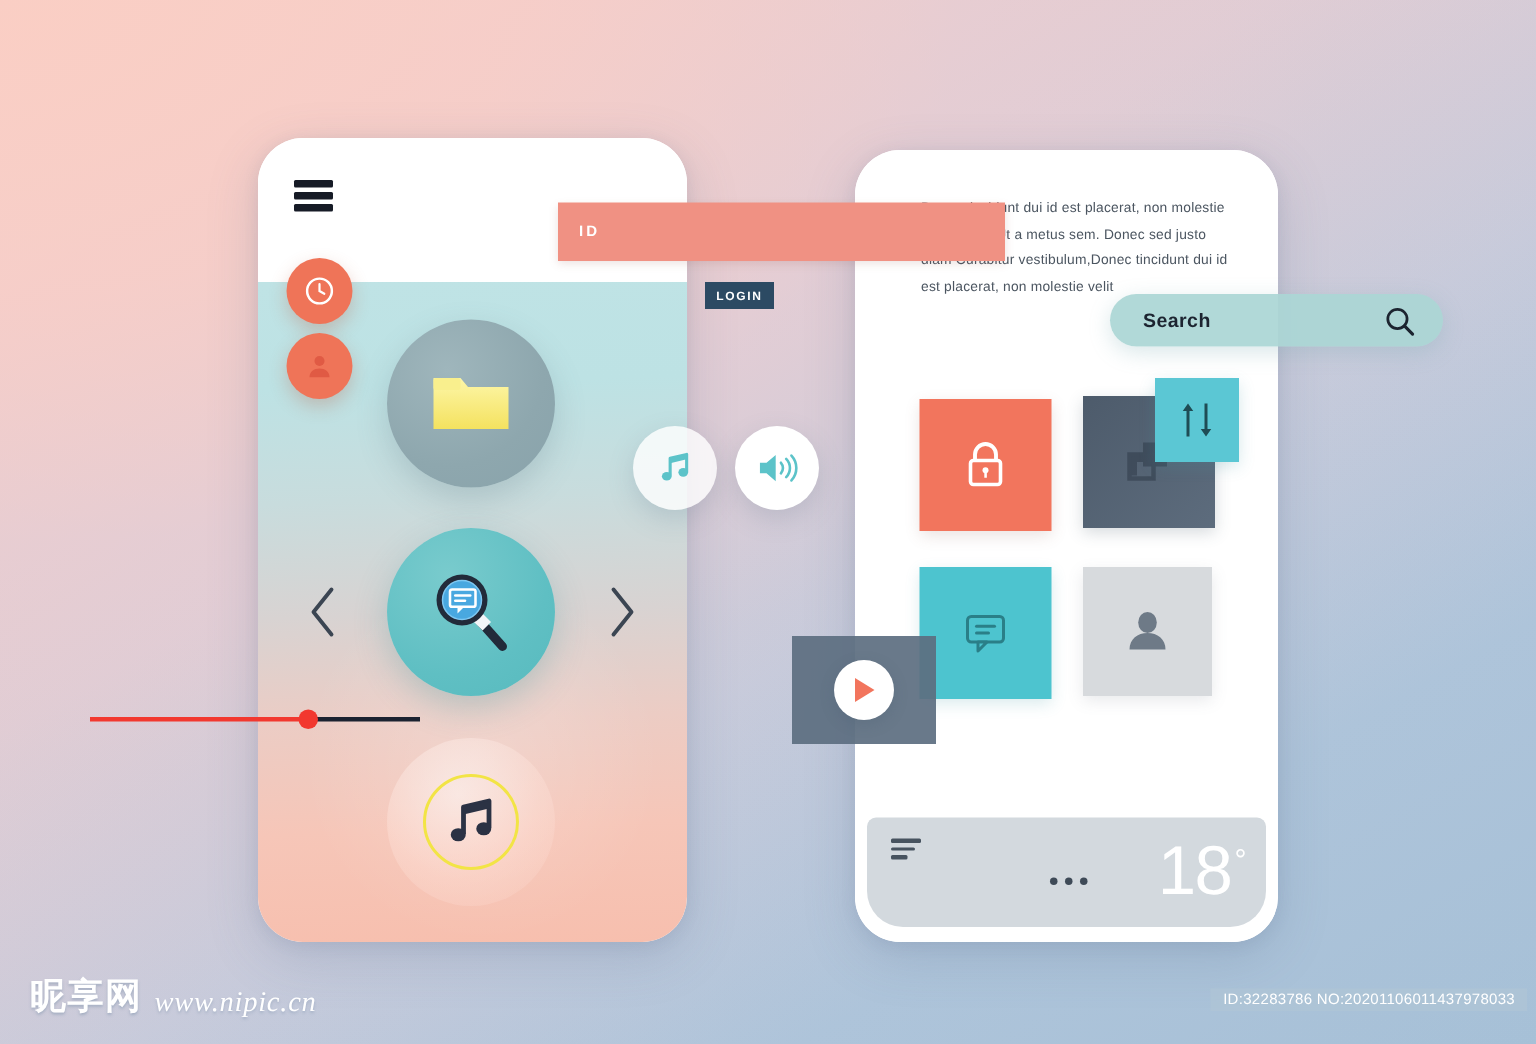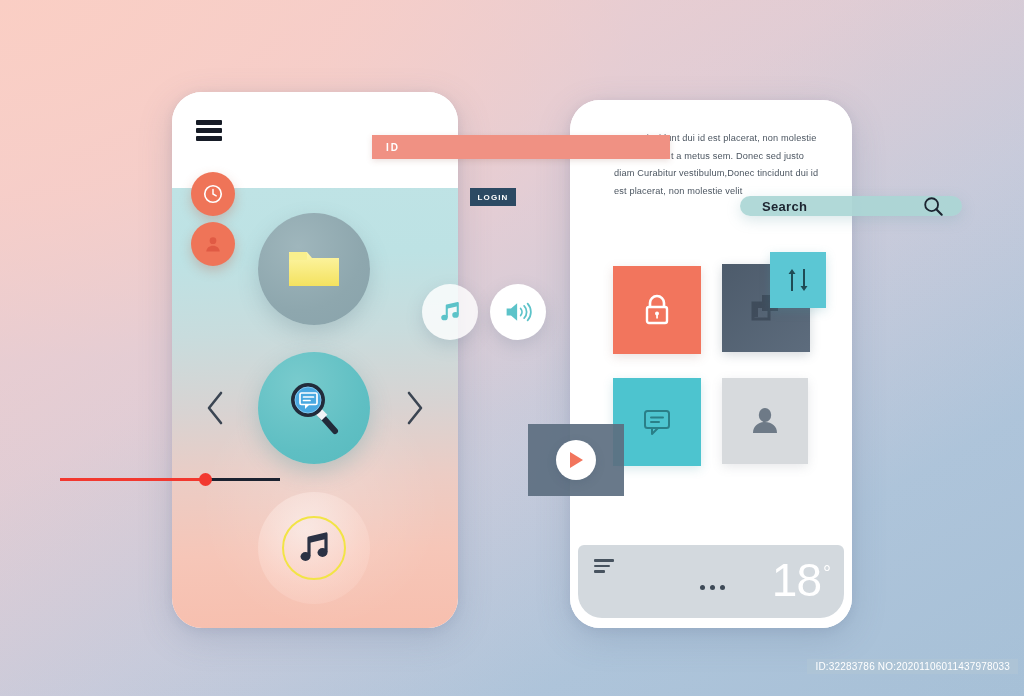--- a/index.html
+++ b/index.html
@@ -40,21 +40,21 @@
       #ecccc4 66%, #f6c6b8 82%, #f7bfae 100%);
     z-index:2;
   }
   .l-screen::after{
     content:""; position:absolute; inset:0;
     background: radial-gradient(60% 40% at 52% 72%, rgba(255,255,255,0.18), rgba(255,255,255,0) 70%);
   }
 
   
   .cred {
-    position:absolute; height:24px; width:298px; left:372px;
+    position:absolute; height:39px; width:298px; left:372px;
     background:#f09183; z-index:20;
     display:flex; align-items:center;
     color:#ffffff; font-size:10px; letter-spacing:2px; font-weight:600;
     padding-left:14px;
     box-shadow: 0 2px 6px rgba(150,90,80,0.18);
   }
   #cred-id { top:135px; }
   #cred-pw { top:163px; }
   .login-btn {
     position:absolute; left:470px; top:188px; width:46px; height:18px;
@@ -106,21 +106,21 @@
   #slider .track-b { position:absolute; left:146px; top:8px; width:74px; height:2.5px; background:#1b2230; }
   #slider .knob { position:absolute; left:139px; top:3px; width:13px; height:13px; border-radius:50%; background:#f2382f; }
 
   
   .r-body { position:absolute; inset:0; background:#ffffff; }
   .r-text {
     position:absolute; left:44px; top:30px; width:210px;
     font-size:9.2px; line-height:1.92; color:#4b5560; letter-spacing:0.15px;
   }
   .searchbar {
-    position:absolute; left:740px; top:196px; width:222px; height:20px;
+    position:absolute; left:740px; top:196px; width:222px; height:35px;
     border-radius:18px; background:rgba(170,214,213,0.92);
     z-index:22; display:flex; align-items:center; justify-content:space-between;
     padding:0 18px 0 22px;
     box-shadow: 0 4px 14px rgba(120,170,175,0.28);
   }
   .searchbar .sv { font-size:13px; font-weight:700; color:#1c2430; letter-spacing:0.3px; }
 
   .tile { position:absolute; display:flex; align-items:center; justify-content:center; }
   #tile-lock  { left:613px; top:266px; width:88px; height:88px; background:#f2755d; box-shadow:0 3px 10px rgba(140,90,80,0.18); }
   #tile-copy  { left:722px; top:264px; width:88px; height:88px;
@@ -365,15 +365,19 @@
   </div>
 
   <div class="searchbar">
     <span class="sv" placeholder="Search">Search</span>
     <svg width="22" height="22" viewBox="0 0 24 24">
       <circle cx="10.5" cy="10.5" r="7" fill="none" stroke="#1c2430" stroke-width="2"></circle>
       <line x1="15.6" y1="15.6" x2="21.5" y2="21.5" stroke="#1c2430" stroke-width="2.3" stroke-linecap="round"></line>
     </svg>
   </div>
 
+  <div id="wm-brand">
+    <span class="cn">昵享网</span>
+    <span class="url">www.nipic.cn</span>
+  </div>
   <div id="wm-id">ID:32283786 NO:20201106011437978033</div>
 
 </div>
 
 </body></html>

